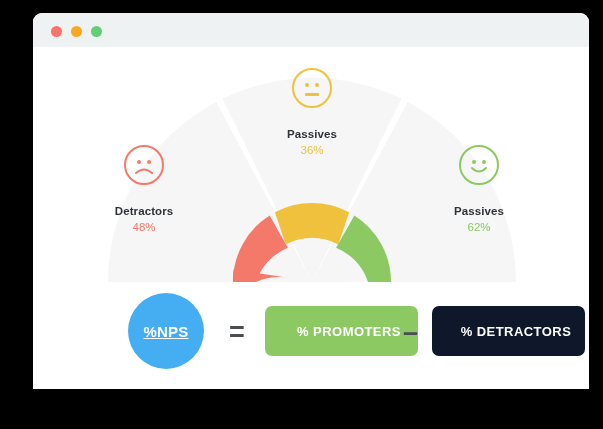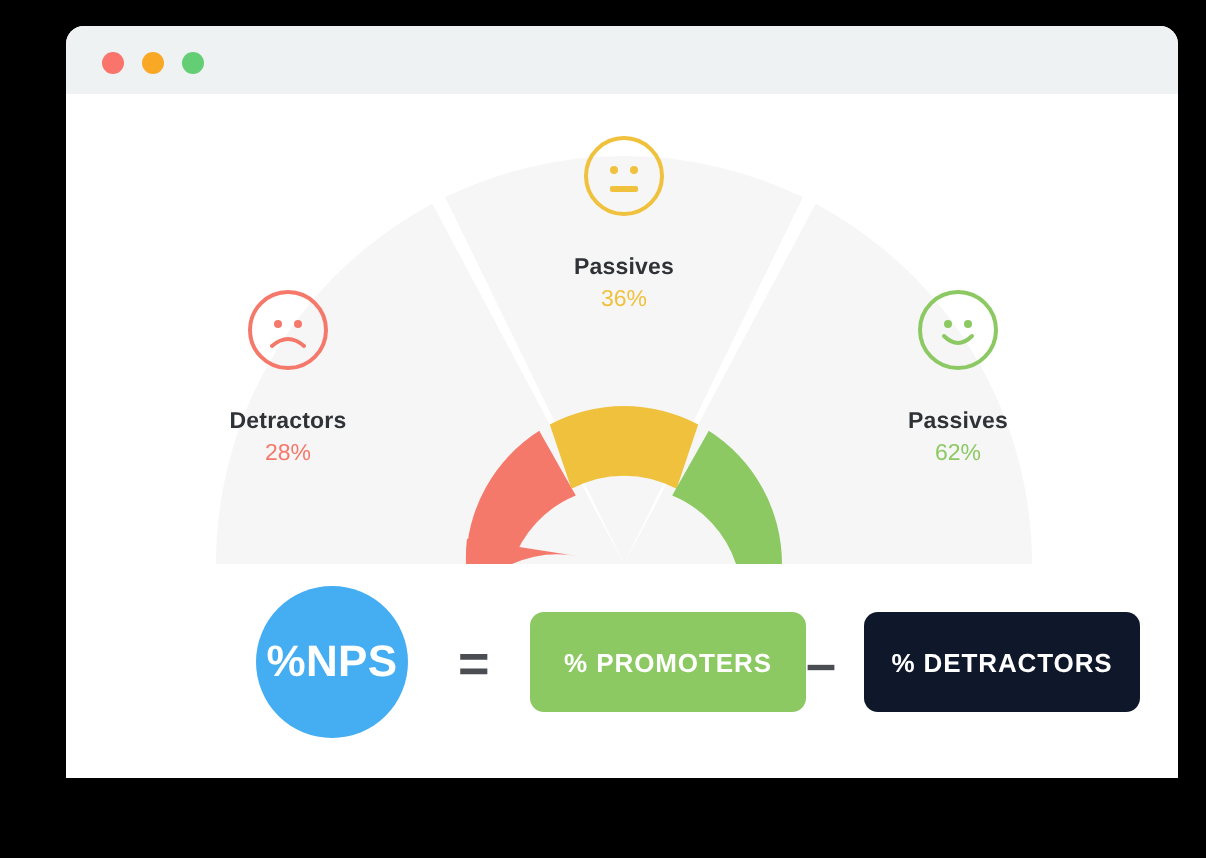--- a/index.html
+++ b/index.html
@@ -143,26 +143,27 @@
   }
   #nps-circle {
     position: absolute;
     left: 95px;
     top: 0px;
     width: 76px;
     height: 76px;
     border-radius: 50%;
     background: #45aef2;
     color: #ffffff;
-    font-size: 22px;
+    font-size: 15px;
     font-weight: bold;
     display: flex;
     align-items: center;
     justify-content: center;
     letter-spacing: .2px;
+    text-decoration: underline;
   }
   .op-sign {
     position: absolute;
     color: #4a4d52;
     font-size: 27px;
     font-weight: bold;
     line-height: 1;
   }
   #sign-equals { left: 196px; top: 26px; }
   #sign-minus  { left: 370px; top: 26px; }
@@ -172,20 +173,21 @@
     top: 13px;
     height: 50px;
     border-radius: 7px;
     color: #ffffff;
     font-size: 13px;
     font-weight: bold;
     letter-spacing: .45px;
     display: flex;
     align-items: center;
     justify-content: center;
+    padding-left: 15px;
   }
   #pill-promoters {
     left: 232px;
     width: 138px;
     background: #8cc963;
   }
   #pill-detractors {
     left: 399px;
     width: 138px;
     background: #0f172a;
@@ -243,21 +245,21 @@
 
       <div class="seg-label" id="label-detractors">
         <div class="seg-face" id="face-detractors">
           <span class="eye l"></span>
           <span class="eye r"></span>
           <svg class="mouth-svg" width="20" height="10" viewBox="0 0 20 10">
             <path d="M 2 7 Q 10 0 18 7" fill="none" stroke="#f5796b" stroke-width="2" stroke-linecap="round"></path>
           </svg>
         </div>
         <div class="seg-title">Detractors</div>
-        <div class="seg-pct" id="pct-detractors">28%</div>
+        <div class="seg-pct" id="pct-detractors">48%</div>
       </div>
 
       <div class="seg-label" id="label-passives">
         <div class="seg-face" id="face-passives">
           <span class="eye l"></span>
           <span class="eye r"></span>
           <span class="mouth-flat" style="background:#f0c13c"></span>
         </div>
         <div class="seg-title">Passives</div>
         <div class="seg-pct" id="pct-passives">36%</div>

